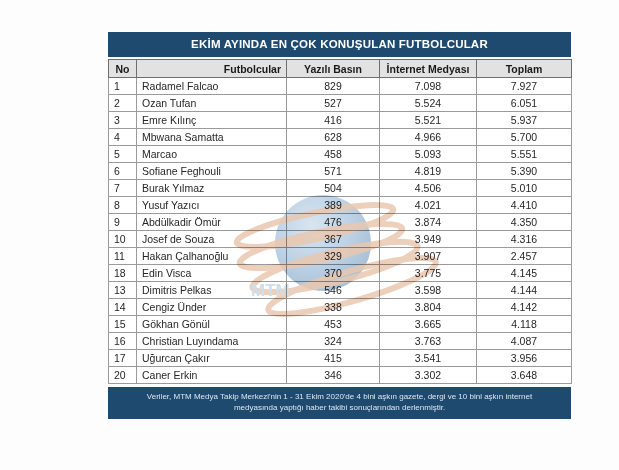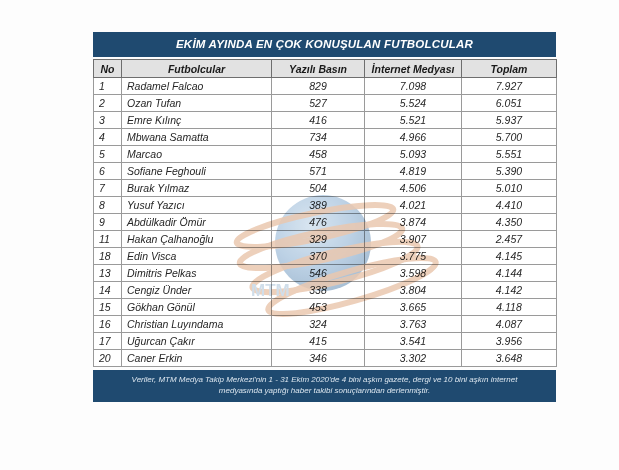--- a/index.html
+++ b/index.html
@@ -7,23 +7,22 @@
   body {
     background:#fdfdfd;
     font-family:"Liberation Sans", sans-serif;
     color:#262626;
     overflow:hidden;
   }
   .stage { position:relative; width:619px; height:470px; }
 
   .table-wrap {
     position:absolute;
-    left:93px; top:32px;
+    left:108px; top:32px;
     width:463px;
-    font-style:italic;
   }
 
   .title-bar {
     background:#1f4a70;
     color:#ffffff;
     font-weight:bold;
     font-size:11.5px;
     letter-spacing:.2px;
     text-align:center;
     height:25px;
@@ -50,21 +49,21 @@
   table.data td {
     font-size:10.5px;
     height:17px;
     border:1px solid #9a9a9a;
     padding:0 5px;
     background:transparent;
   }
   .c0 { }
   .c1 { text-align:left; }
   .c2, .c3, .c4 { text-align:center; }
-  th.c1 { text-align:center; }
+  th.c1 { text-align:right; }
 
   .footer-bar {
     margin-top:3px;
     background:#1f4a70;
     color:#dce6ef;
     font-size:8px;
     line-height:11px;
     text-align:center;
     padding:4px 16px 6px 16px;
   }
@@ -123,21 +122,21 @@
           <tr>
             <td class="c0">3</td>
             <td class="c1">Emre Kılınç</td>
             <td class="c2">416</td>
             <td class="c3">5.521</td>
             <td class="c4">5.937</td>
           </tr>
           <tr>
             <td class="c0">4</td>
             <td class="c1">Mbwana Samatta</td>
-            <td class="c2">734</td>
+            <td class="c2">628</td>
             <td class="c3">4.966</td>
             <td class="c4">5.700</td>
           </tr>
           <tr>
             <td class="c0">5</td>
             <td class="c1">Marcao</td>
             <td class="c2">458</td>
             <td class="c3">5.093</td>
             <td class="c4">5.551</td>
           </tr>
@@ -161,20 +160,27 @@
             <td class="c2">389</td>
             <td class="c3">4.021</td>
             <td class="c4">4.410</td>
           </tr>
           <tr>
             <td class="c0">9</td>
             <td class="c1">Abdülkadir Ömür</td>
             <td class="c2">476</td>
             <td class="c3">3.874</td>
             <td class="c4">4.350</td>
+          </tr>
+          <tr>
+            <td class="c0">10</td>
+            <td class="c1">Josef de Souza</td>
+            <td class="c2">367</td>
+            <td class="c3">3.949</td>
+            <td class="c4">4.316</td>
           </tr>
           <tr>
             <td class="c0">11</td>
             <td class="c1">Hakan Çalhanoğlu</td>
             <td class="c2">329</td>
             <td class="c3">3.907</td>
             <td class="c4">2.457</td>
           </tr>
           <tr>
             <td class="c0">18</td>

